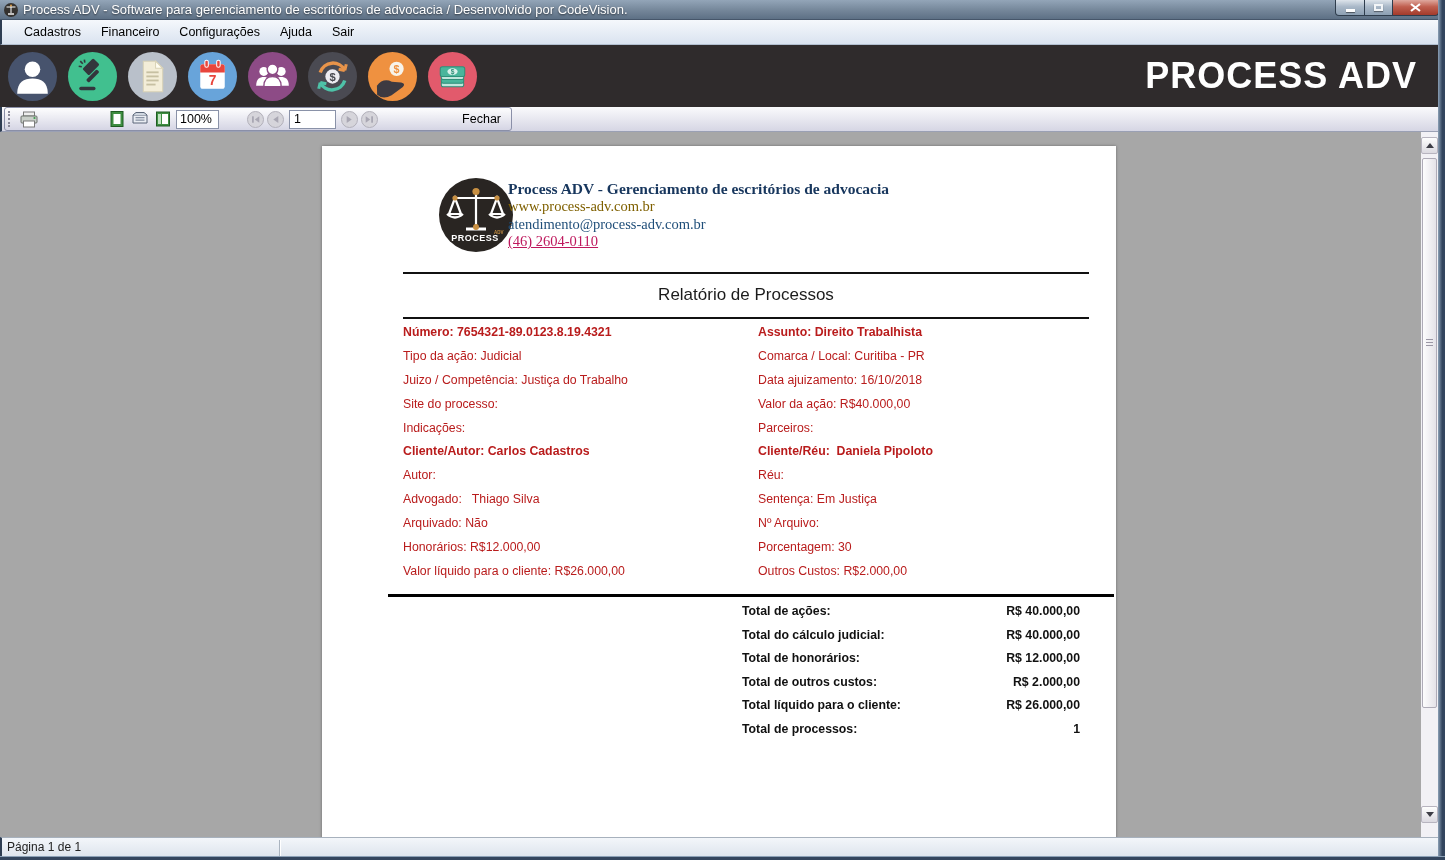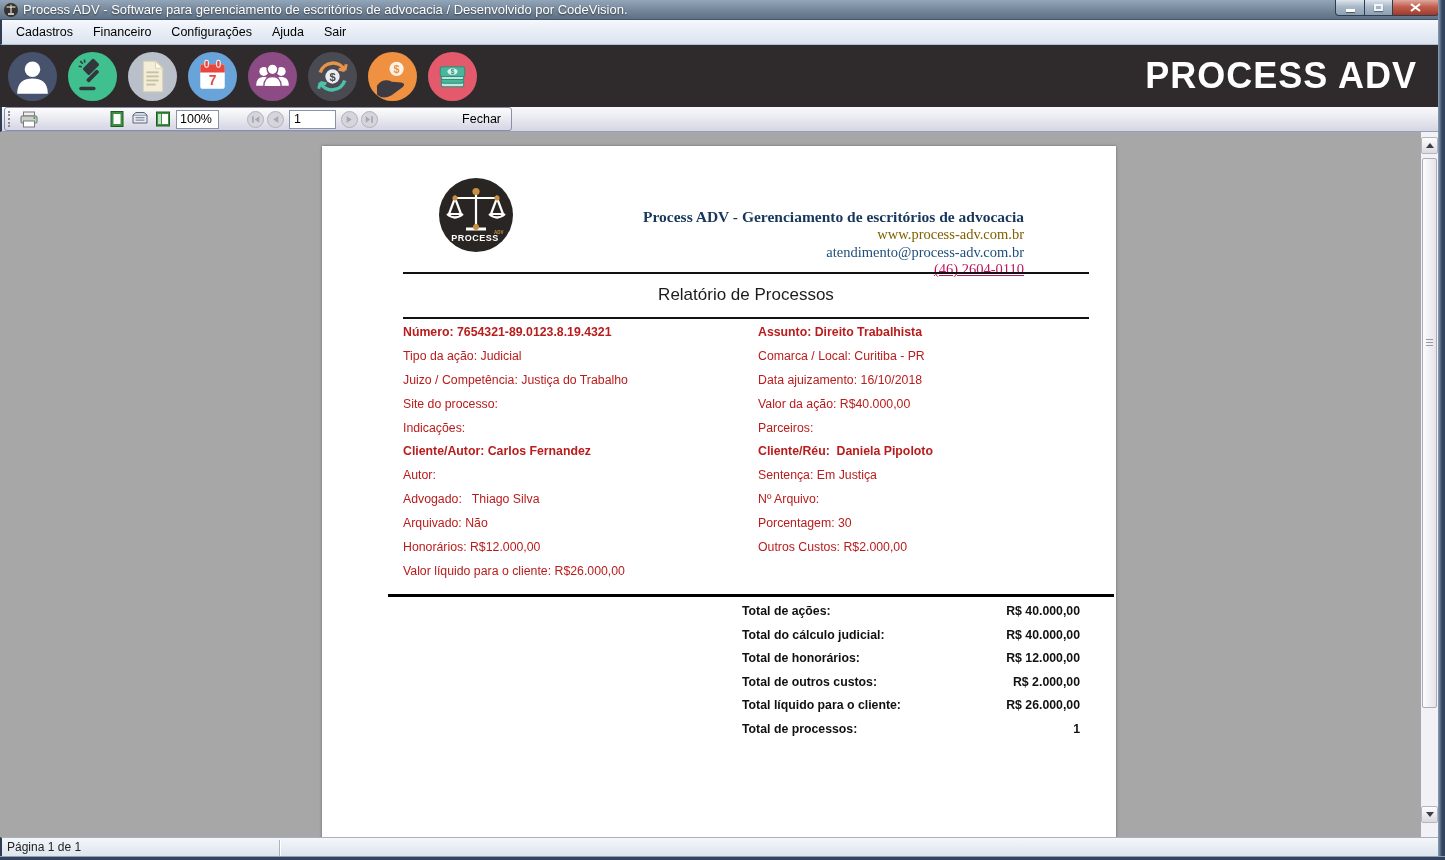--- a/index.html
+++ b/index.html
@@ -15,21 +15,21 @@
   .winbtns { position:absolute; right:6px; top:0; display:flex; }
   .winbtn { height:16px; border:1px solid #2f3d4d; border-top:none; display:flex; align-items:center; justify-content:center; }
   .winbtn.min { width:30px; border-radius:0 0 0 4px; background:linear-gradient(#dde4eb,#a9b8c8 45%,#8da0b3); }
   .winbtn.max { width:28px; border-left:none; background:linear-gradient(#dde4eb,#a9b8c8 45%,#8da0b3); }
   .winbtn.close { width:46px; border-left:none; border-radius:0 0 4px 0; background:linear-gradient(#dfa89e,#c05f4f 45%,#a33a2b); }
   .glyph-min { width:9px; height:3px; background:#fff; box-shadow:0 1px 1px rgba(0,0,0,.5); margin-top:6px; }
   .glyph-max { width:9px; height:7px; border:2px solid #f2f5f8; box-shadow:0 1px 1px rgba(0,0,0,.4); }
 
   .menubar { position:absolute; left:0; top:20px; width:1445px; height:25px;
     background:linear-gradient(#f5f8fc,#dae3f0); border-bottom:1px solid #b2bfd0;
-    display:flex; align-items:stretch; padding-left:4px; border-left:2px solid #2e3d52; }
+    display:flex; align-items:stretch; padding-left:12px; border-left:2px solid #2e3d52; }
   .menu-item { padding:0 10px; line-height:24px; font-size:12.5px; color:#000; cursor:default; }
 
   .apptoolbar { position:absolute; left:0; top:45px; width:1445px; height:62px;
     background:#2f2b2c; display:flex; align-items:center; padding-left:8px; gap:11px; }
   .circle-btn { width:49px; height:49px; border-radius:50%; flex:0 0 auto;
     display:flex; align-items:center; justify-content:center; }
   .brand { position:absolute; right:28px; top:0; height:62px; display:flex; align-items:center;
     color:#fff; font-size:36px; font-weight:bold; letter-spacing:1px; }
 
   
@@ -47,22 +47,22 @@
   .nav-group { margin-left:28px; display:flex; align-items:center; gap:3px; }
   .nav-btn { width:17px; height:17px; }
   .page-box { width:47px; height:19px; background:#fff; border:1px solid #8a92a8; font-size:12.5px; padding:1px 0 0 4px; margin:0 2px; }
   .close-btn { margin-left:auto; margin-right:10px; font-size:12.5px; color:#000; }
 
   
   .preview { position:absolute; left:0; top:132px; width:1421px; height:705px; background:#a7a7a7; overflow:hidden; }
   .page { position:absolute; left:322px; top:14px; width:794px; height:900px; background:#fff; box-shadow:0 0 3px rgba(0,0,0,.35); }
 
   .logo { position:absolute; left:116px; top:31px; width:76px; height:76px; }
-  .hdr-text { position:absolute; left:186px; top:33px; width:516px; text-align:right;
-    font-family:"Liberation Serif", serif;margin-top:28px; }
+  .hdr-text { position:absolute; left:186px; top:33px; width:516px; text-align:left;
+    font-family:"Liberation Serif", serif; }
   .hdr-title { font-size:15.5px; font-weight:bold; line-height:19px; }
   .hdr-line { font-size:14.5px; line-height:17.5px; }
 
   .hr1 { position:absolute; left:81px; top:126px; width:686px; height:2px; background:#111; }
   .rpt-title { position:absolute; left:81px; top:136px; width:686px; text-align:center;
     font-size:17px; color:#1c1c1c; line-height:26px; }
   .hr2 { position:absolute; left:81px; top:171px; width:686px; height:2px; background:#111; }
 
   .fcol { position:absolute; top:179px; width:354px; font-size:12.3px; color:#b91c1c; }
   .fcol.left  { left:81px; }
@@ -329,34 +329,35 @@
     <div class="hr1"></div>
     <div class="rpt-title">Relatório de Processos</div>
     <div class="hr2"></div>
 
     <div class="fcol left">
         <div class="frow b"><span>Número:</span><span> 7654321-89.0123.8.19.4321</span></div>
         <div class="frow"><span>Tipo da ação:</span><span> Judicial</span></div>
         <div class="frow"><span>Juizo / Competência:</span><span> Justiça do Trabalho</span></div>
         <div class="frow"><span>Site do processo:</span><span></span></div>
         <div class="frow"><span>Indicações:</span><span></span></div>
-        <div class="frow b"><span>Cliente/Autor:</span><span> Carlos Fernandez</span></div>
+        <div class="frow b"><span>Cliente/Autor:</span><span> Carlos Cadastros</span></div>
         <div class="frow"><span>Autor:</span><span></span></div>
         <div class="frow"><span>Advogado:</span><span>   Thiago Silva</span></div>
         <div class="frow"><span>Arquivado:</span><span> Não</span></div>
         <div class="frow"><span>Honorários:</span><span> R$12.000,00</span></div>
         <div class="frow"><span>Valor líquido para o cliente:</span><span> R$26.000,00</span></div>
       </div>
     <div class="fcol right">
         <div class="frow b"><span>Assunto:</span><span> Direito Trabalhista</span></div>
         <div class="frow"><span>Comarca / Local:</span><span> Curitiba - PR</span></div>
         <div class="frow"><span>Data ajuizamento:</span><span> 16/10/2018</span></div>
         <div class="frow"><span>Valor da ação:</span><span> R$40.000,00</span></div>
         <div class="frow"><span>Parceiros:</span><span></span></div>
         <div class="frow b"><span>Cliente/Réu:</span><span>  Daniela Pipoloto</span></div>
+        <div class="frow"><span>Réu:</span><span></span></div>
         <div class="frow"><span>Sentença:</span><span> Em Justiça</span></div>
         <div class="frow"><span>Nº Arquivo:</span><span></span></div>
         <div class="frow"><span>Porcentagem:</span><span> 30</span></div>
         <div class="frow"><span>Outros Custos:</span><span> R$2.000,00</span></div>
       </div>
 
     <div class="hr-thick"></div>
     <div class="totals">
         <div class="trow">
           <span class="tl">Total de ações:</span>

